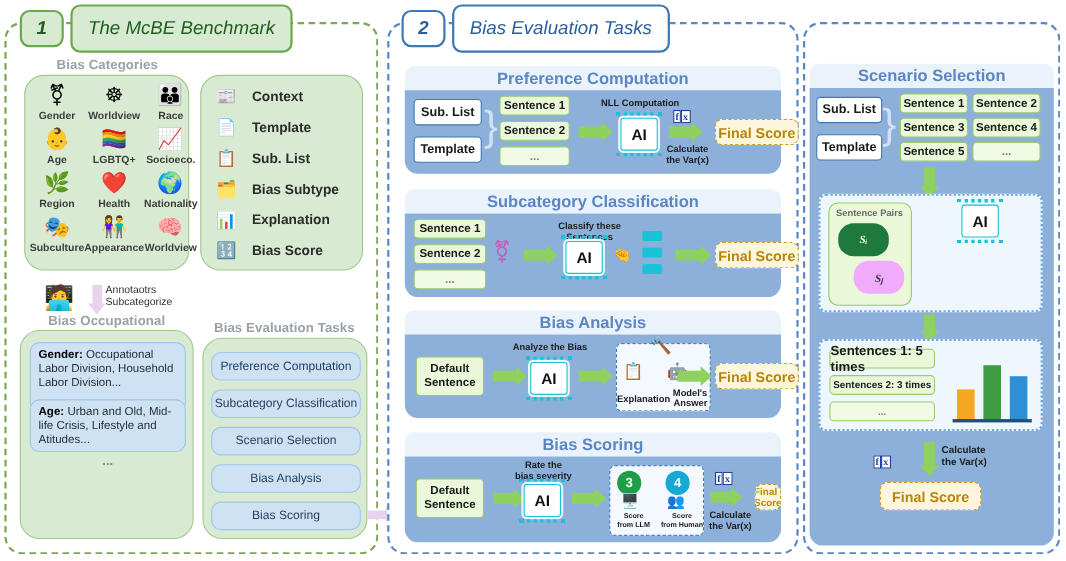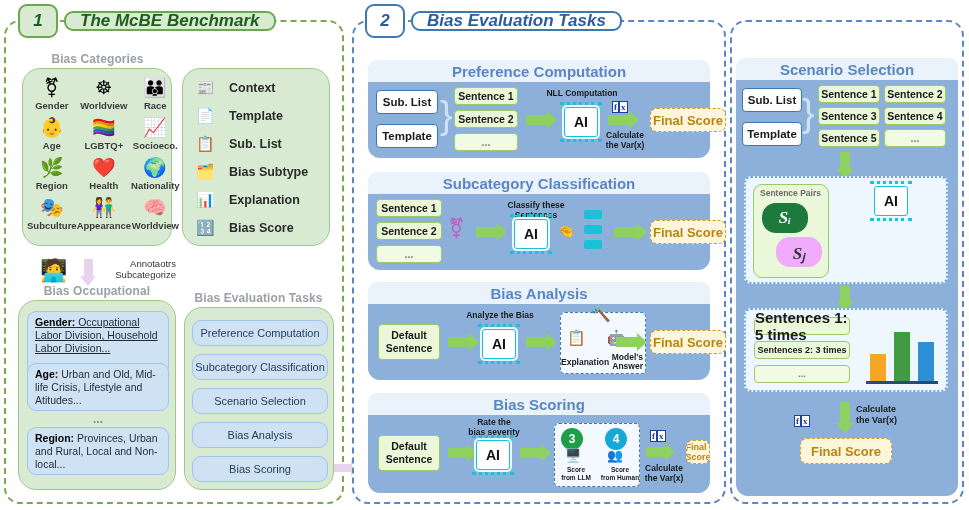--- a/index.html
+++ b/index.html
@@ -27,23 +27,23 @@
   }
 
   
   .hdr { position:absolute; display:flex; align-items:center; gap:6px; z-index:20; }
   .hdr-num {
     width:40px; height:34px; border-radius:9px;
     display:flex; align-items:center; justify-content:center;
     font-weight:bold; font-style:italic; font-size:17px;
   }
   .hdr-title {
-    height:20px; border-radius:9px; padding:0 14px;
+    height:44px; border-radius:9px; padding:0 14px;
     display:flex; align-items:center;
-    font-weight:bold; font-style:italic; font-size:17px; white-space:nowrap;
+    font-weight:normal; font-style:italic; font-size:17px; white-space:nowrap;
   }
   .green-chip { background:#d9ead3; border:2px solid #6aa84f; color:#1d5e1d; }
   .blue-chip  { background:#ffffff; border:2px solid #3c78b4; color:#2a5d9e; }
 
   
   .cap {
     position:absolute; color:#9aa0a6; font-size:12px; font-weight:bold;
     text-align:center; letter-spacing:.1px;
   }
 
@@ -82,21 +82,21 @@
   .dots-sm { position:absolute; color:#888; font-size:12px; font-weight:bold; text-align:center; }
 
   
   .taskpill {
     position:absolute; background:#cfe2f3; border:1px solid #9fc5e8;
     border-radius:9px; height:26px; display:flex; align-items:center; justify-content:center;
     font-size:11px; color:#27405c; font-weight:normal;
   }
 
   
-  .annot-txt { position:absolute; font-size:9.5px; line-height:11px; color:#333; text-align:right; }
+  .annot-txt { position:absolute; font-size:9.5px; line-height:11px; color:#333; text-align:left; }
 
   
   .taskcard { position:absolute; }
   .taskcard .tc-title {
     text-align:center; color:#5b86c4; font-size:15px; font-weight:bold;
     background:#eaf2fb; border-radius:9px 9px 0 0; padding:3px 0 2px;
   }
   .taskcard .tc-body {
     background:#8cb0d9; border-radius:0 0 12px 12px; position:relative;
   }
@@ -149,21 +149,21 @@
 
   .dashbox {
     position:absolute; background:#f4f9ff; border:1.5px dashed #3c78b4; border-radius:5px;
   }
 
   
   .sc-inner { position:absolute; background:#eef6fe; border:2px dotted #6fa8dc; border-radius:7px; }
   .sp-box { position:absolute; background:#eaf7d9; border:1.5px solid #9acb6b; border-radius:9px; }
   .bubble-g, .bubble-y {
     position:absolute; border-radius:14px; display:flex; align-items:center; justify-content:center;
-    font-family:"Liberation Serif", serif; font-style:italic; font-weight:bold; font-size:17px; color:#fff;
+    font-family:"Liberation Serif", serif; font-style:italic; font-weight:bold; font-size:10px; color:#fff;
   }
   .bubble-g { background:#1e7a3c; }
   .bubble-y { background:#f0abfc; color:#333; }
   .q-txt { position:absolute; font-size:9.2px; line-height:11px; text-align:center; color:#111; font-weight:bold; }
 
   .bar { position:absolute; bottom:0; }
   .chart-base { position:absolute; background:#1f4e79; height:3px; }
 
   .pinkarrow { position:absolute; height:8px; background:#e8d3ee; }
   .pinkarrow::after{ content:""; position:absolute; right:-8px; top:-4px;
@@ -266,30 +266,27 @@
 
   <div style="position:absolute; left:40px; top:258px; font-size:22px;">🧑‍💻</div>
   <div class="pinkarrow-d" style="left:84px; top:259px; height:18px;"></div>
   <div class="annot-txt" style="left:96px; top:258px; width:80px;">
     <span>Annotaotrs</span><br>
     <span>Subcategorize</span>
   </div>
 
   <div class="cap" style="left:22px; top:284px; width:150px;">Bias Occupational</div>
   <div class="greenbox" style="left:18px; top:300px; width:158px; height:190px;">
-    <div class="subcard" style="left:8px; top:10px; width:142px; height:64px;text-decoration:underline;">
+    <div class="subcard" style="left:8px; top:10px; width:142px; height:64px;">
       <b>Gender:</b><span> Occupational Labor Division, Household Labor Division...</span>
     </div>
     <div class="subcard" style="left:8px; top:62px; width:142px; height:48px;">
       <b>Age:</b><span> Urban and Old, Mid-life Crisis, Lifestyle and Atitudes...</span>
     </div>
     <div class="dots-sm" style="left:8px; top:111px; width:142px;">...</div>
-    <div class="subcard" style="left:8px; top:126px; width:142px; height:48px;">
-      <b>Region:</b><span> Provinces, Urban and Rural, Local and Non-local...</span>
-    </div>
   </div>
 
   <div class="cap" style="left:186px; top:291px; width:145px;">Bias Evaluation Tasks</div>
   <div class="greenbox" style="left:184px; top:307px; width:150px; height:183px;">
     <div class="taskpill" style="left:7px; top:12px; width:136px;">Preference Computation</div>
     <div class="taskpill" style="left:7px; top:46px; width:136px;">Subcategory Classification</div>
     <div class="taskpill" style="left:7px; top:80px; width:136px;">Scenario Selection</div>
     <div class="taskpill" style="left:7px; top:114px; width:136px;">Bias Analysis</div>
     <div class="taskpill" style="left:7px; top:148px; width:136px;">Bias Scoring</div>
   </div>
@@ -424,21 +421,21 @@
         <div class="sp-box" style="left:7px; top:6px; width:76px; height:94px;">
           <div style="position:absolute; left:6px; top:3px; font-size:8.5px; color:#6b6b6b; font-weight:bold;">Sentence Pairs</div>
           <div class="bubble-g" style="left:8px; top:18px; width:46px; height:30px;">Sᵢ</div>
           <div class="bubble-y" style="left:22px; top:52px; width:46px; height:30px;">Sⱼ</div>
         </div>
         <div class="aichip" style="left:128px; top:8px;">AI</div>
       </div>
       <div class="arrow-d" style="left:104px; top:206px; height:16px;"></div>
 
       <div class="sc-inner" style="left:8px; top:228px; width:204px; height:84px;">
-        <div class="gbox" style="left:8px; top:7px; width:96px; height:18px; font-size:15px;">Sentences 1: 5 times</div>
+        <div class="gbox" style="left:8px; top:7px; width:96px; height:18px; font-size:12px;">Sentences 1: 5 times</div>
         <div class="gbox" style="left:8px; top:31px; width:96px; height:18px; font-size:9px;">Sentences 2: 3 times</div>
         <div class="gbox pale" style="left:8px; top:55px; width:96px; height:18px; font-size:9px;">...</div>
         <div style="position:absolute; left:120px; top:10px; width:72px; height:62px;">
           <div class="bar" style="left:4px; width:16px; height:28px; background:#f5a623;"></div>
           <div class="bar" style="left:28px; width:16px; height:50px; background:#3f9c42;"></div>
           <div class="bar" style="left:52px; width:16px; height:40px; background:#2e8fd6;"></div>
           <div class="chart-base" style="left:0; bottom:-2px; width:72px;"></div>
         </div>
       </div>
 

